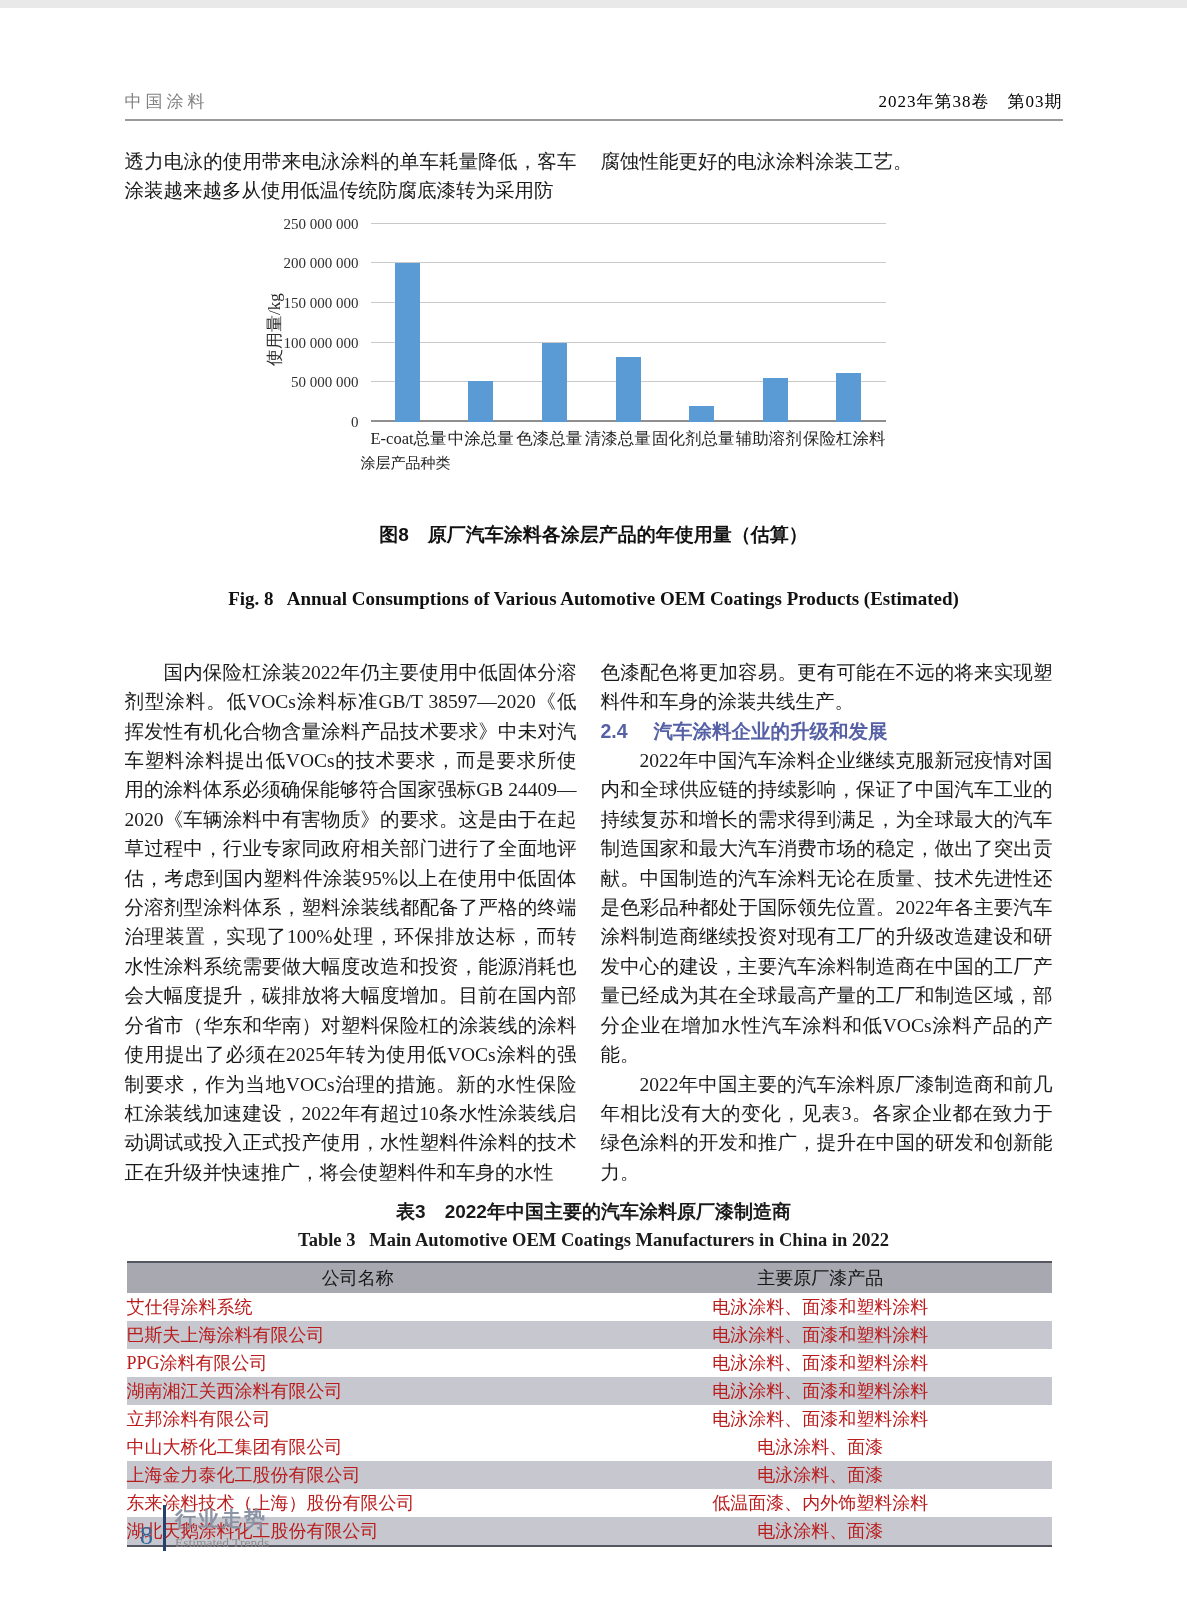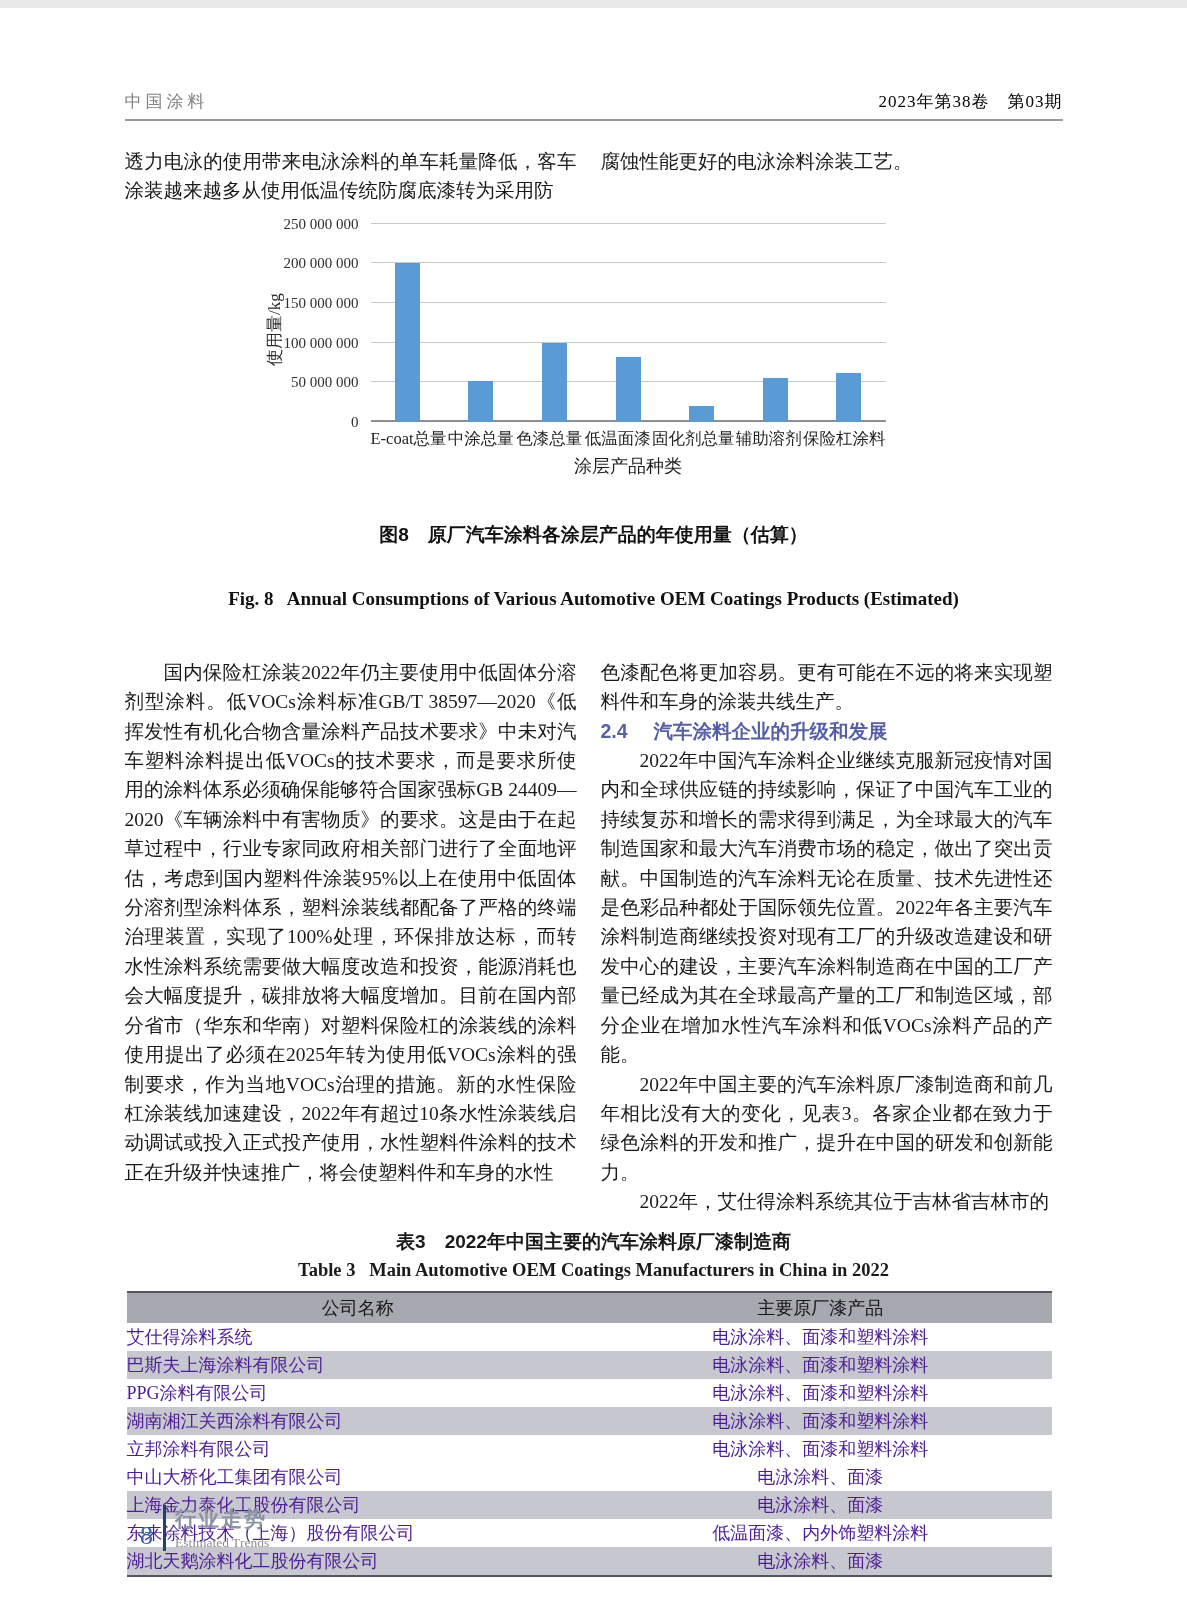--- a/index.html
+++ b/index.html
@@ -50,42 +50,42 @@
     text-align:right;font-size:15px;color:#2f2f2f;white-space:nowrap;
   }
   .plot{position:absolute;left:98px;top:8px;width:515px;height:198px;}
   .gridline{position:absolute;left:0;right:0;height:1px;background:#c9c9c9;}
   .gridline.baseline{background:#8f8f8f;height:2px;}
   .bars{position:absolute;left:0;right:0;top:0;bottom:0;display:flex;align-items:flex-end;}
   .bar-slot{flex:1;display:flex;justify-content:center;align-items:flex-end;height:100%;}
   .bar{width:25px;background:var(--bar-color,#5b9bd5);}
   .xlabels{position:absolute;left:98px;top:212px;width:515px;display:flex;}
   .xlabel{flex:1;text-align:center;font-size:16.5px;white-space:nowrap;color:#1f1f1f;}
-  .xtitle{position:absolute;left:98px;top:238px;width:515px;text-align:center;font-size:18px;color:#1f1f1f;}
+  .xtitle{position:absolute;left:88px;top:238px;width:515px;font-size:15px;color:#1f1f1f;}
 
   
   .figcap{margin-top:8px;text-align:center;white-space:pre-wrap;}
   .cap-zh{font-family:"Liberation Sans",sans-serif;font-weight:bold;font-size:19px;color:#111;}
   .cap-en{font-family:"Liberation Serif",serif;font-weight:bold;font-size:19px;margin-top:4px;color:#111;}
 
   
   .tbl-sec{margin-top:12px;}
   .tbl-title-zh{text-align:center;font-family:"Liberation Sans",sans-serif;font-weight:bold;font-size:19px;white-space:pre-wrap;}
   .tbl-title-en{text-align:center;font-family:"Liberation Serif",serif;font-weight:bold;font-size:18.5px;margin-top:5px;white-space:pre-wrap;}
   table.mfr{
     width:925px;margin:10px 0 0 2px;border-collapse:collapse;
     border-top:2px solid #55555f;border-bottom:2px solid #55555f;
     font-size:18px;
   }
   table.mfr th{
     background:var(--thead-bg,#a8a8b1);
     font-weight:normal;font-size:18px;line-height:22px;padding:4px 0;
     text-align:center;color:#151515;
   }
-  table.mfr td{padding:4px 0;line-height:20px;color:#4c1d95;}
+  table.mfr td{padding:4px 0;line-height:20px;color:#b91c1c;}
   table.mfr tr.alt{background:var(--row-alt-bg,#c7c7cf);}
   td.col-company{width:50%;text-align:left;padding-left:42px;}
   td.col-products{width:50%;text-align:center;}
 
   
   .footer{position:absolute;left:140px;top:1497px;display:flex;align-items:center;}
   .pagenum{font-size:26px;color:#336a9e;margin-right:10px;align-self:flex-end;}
   .vline{width:3px;height:46px;background:#23406e;margin-right:9px;}
   .ft-zh{font-family:"Liberation Sans",sans-serif;font-weight:bold;font-size:21px;color:#8b93a4;letter-spacing:2px;}
   .ft-en{font-size:13.5px;color:#8d8d8d;margin-top:2px;}
@@ -152,21 +152,21 @@
               </div>
               <div class="bar-slot">
                 <div class="bar" style="height: 24.8%;"></div>
               </div>
             </div>
         </div>
         <div class="xlabels" id="xlabels">
             <div class="xlabel">E-coat总量</div>
             <div class="xlabel">中涂总量</div>
             <div class="xlabel">色漆总量</div>
-            <div class="xlabel">低温面漆</div>
+            <div class="xlabel">清漆总量</div>
             <div class="xlabel">固化剂总量</div>
             <div class="xlabel">辅助溶剂</div>
             <div class="xlabel">保险杠涂料</div>
           </div>
         <div class="xtitle">涂层产品种类</div>
       </div>
       <figcaption class="figcap">
         <div class="cap-zh">图8　原厂汽车涂料各涂层产品的年使用量（估算）</div>
         <div class="cap-en">Fig. 8   Annual Consumptions of Various Automotive OEM Coatings Products (Estimated)</div>
       </figcaption>
@@ -176,21 +176,20 @@
       <div class="col">
         <p class="indent">国内保险杠涂装2022年仍主要使用中低固体分溶剂型涂料。低VOCs涂料标准GB/T 38597—2020《低挥发性有机化合物含量涂料产品技术要求》中未对汽车塑料涂料提出低VOCs的技术要求，而是要求所使用的涂料体系必须确保能够符合国家强标GB 24409—2020《车辆涂料中有害物质》的要求。这是由于在起草过程中，行业专家同政府相关部门进行了全面地评估，考虑到国内塑料件涂装95%以上在使用中低固体分溶剂型涂料体系，塑料涂装线都配备了严格的终端治理装置，实现了100%处理，环保排放达标，而转水性涂料系统需要做大幅度改造和投资，能源消耗也会大幅度提升，碳排放将大幅度增加。目前在国内部分省市（华东和华南）对塑料保险杠的涂装线的涂料使用提出了必须在2025年转为使用低VOCs涂料的强制要求，作为当地VOCs治理的措施。新的水性保险杠涂装线加速建设，2022年有超过10条水性涂装线启动调试或投入正式投产使用，水性塑料件涂料的技术正在升级并快速推广，将会使塑料件和车身的水性</p>
       </div>
       <div class="col">
         <p>色漆配色将更加容易。更有可能在不远的将来实现塑料件和车身的涂装共线生产。</p>
         <h3 class="sec-heading">
           <span class="num">2.4</span><span>汽车涂料企业的升级和发展</span>
         </h3>
         <p class="indent">2022年中国汽车涂料企业继续克服新冠疫情对国内和全球供应链的持续影响，保证了中国汽车工业的持续复苏和增长的需求得到满足，为全球最大的汽车制造国家和最大汽车消费市场的稳定，做出了突出贡献。中国制造的汽车涂料无论在质量、技术先进性还是色彩品种都处于国际领先位置。2022年各主要汽车涂料制造商继续投资对现有工厂的升级改造建设和研发中心的建设，主要汽车涂料制造商在中国的工厂产量已经成为其在全球最高产量的工厂和制造区域，部分企业在增加水性汽车涂料和低VOCs涂料产品的产能。</p>
         <p class="indent">2022年中国主要的汽车涂料原厂漆制造商和前几年相比没有大的变化，见表3。各家企业都在致力于绿色涂料的开发和推广，提升在中国的研发和创新能力。</p>
-        <p class="indent">2022年，艾仕得涂料系统其位于吉林省吉林市的</p>
       </div>
     </div>
 
     <div class="tbl-sec">
       <div class="tbl-title-zh">表3　2022年中国主要的汽车涂料原厂漆制造商</div>
       <div class="tbl-title-en">Table 3   Main Automotive OEM Coatings Manufacturers in China in 2022</div>
       <table class="mfr">
         <thead>
           <tr>
             <th>公司名称</th>

